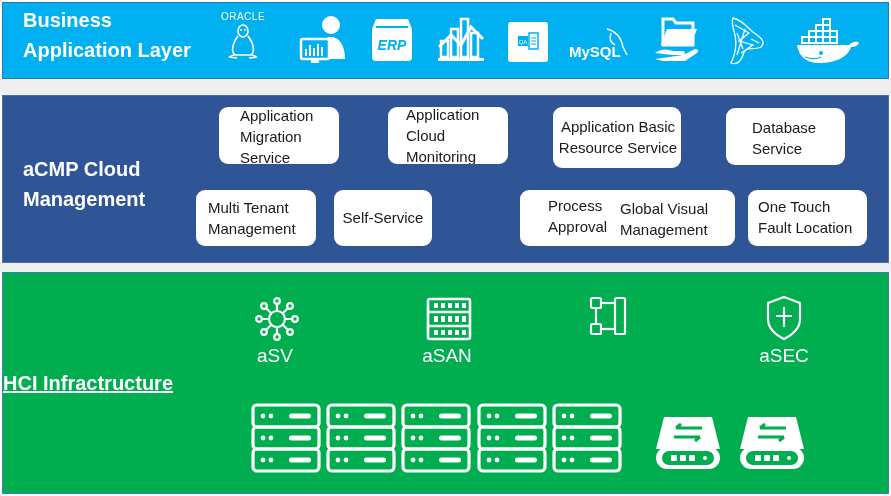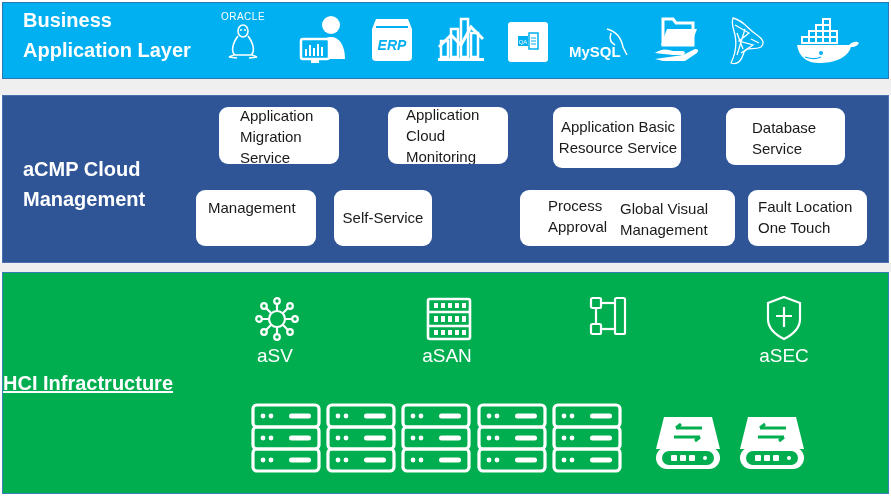--- a/index.html
+++ b/index.html
@@ -156,36 +156,37 @@
   <div class="svc" style="left:550px;top:11px;width:128px;height:61px;padding:9px 0 0 2px;text-align:center;">
     <span>Application Basic</span>
     <span>Resource Service</span>
   </div>
   <div class="svc" style="left:723px;top:12px;width:119px;height:57px;padding:9px 0 0 26px;">
     <span>Database</span>
     <span>Service</span>
   </div>
 
   <div class="svc" style="left:193px;top:94px;width:120px;height:56px;padding:7px 0 0 12px;">
+    <span>Multi Tenant</span>
     <span>Management</span>
   </div>
   <div class="svc" style="left:331px;top:94px;width:98px;height:56px;padding:17px 0 0 0;text-align:center;">
     <span>Self-Service</span>
   </div>
   <div class="svc" style="left:469px;top:94px;width:119px;height:56px;padding:5px 0 0 28px;margin-left:48px;">
     <span>Process</span>
     <span>Approval</span>
   </div>
   <div class="svc" style="left:607px;top:94px;width:125px;height:56px;padding:8px 0 0 10px;">
     <span>Global Visual</span>
     <span>Management</span>
   </div>
   <div class="svc" style="left:745px;top:94px;width:119px;height:56px;padding:6px 0 0 10px;">
+    <span>One Touch</span>
     <span>Fault Location</span>
-    <span>One Touch</span>
   </div>
 </div>
 
 <div class="band band-hci">
   <div class="layer-title" style="left:0;top:95px;text-decoration:underline;">HCI Infractructure</div>
 
   <div class="icon" style="left:252px;top:24px;width:44px;height:44px;">
     <svg width="44" height="44" viewBox="0 0 44 44">
       <g fill="none" stroke="#fff" stroke-width="2.2">
         <circle cx="22" cy="22" r="8"></circle>

